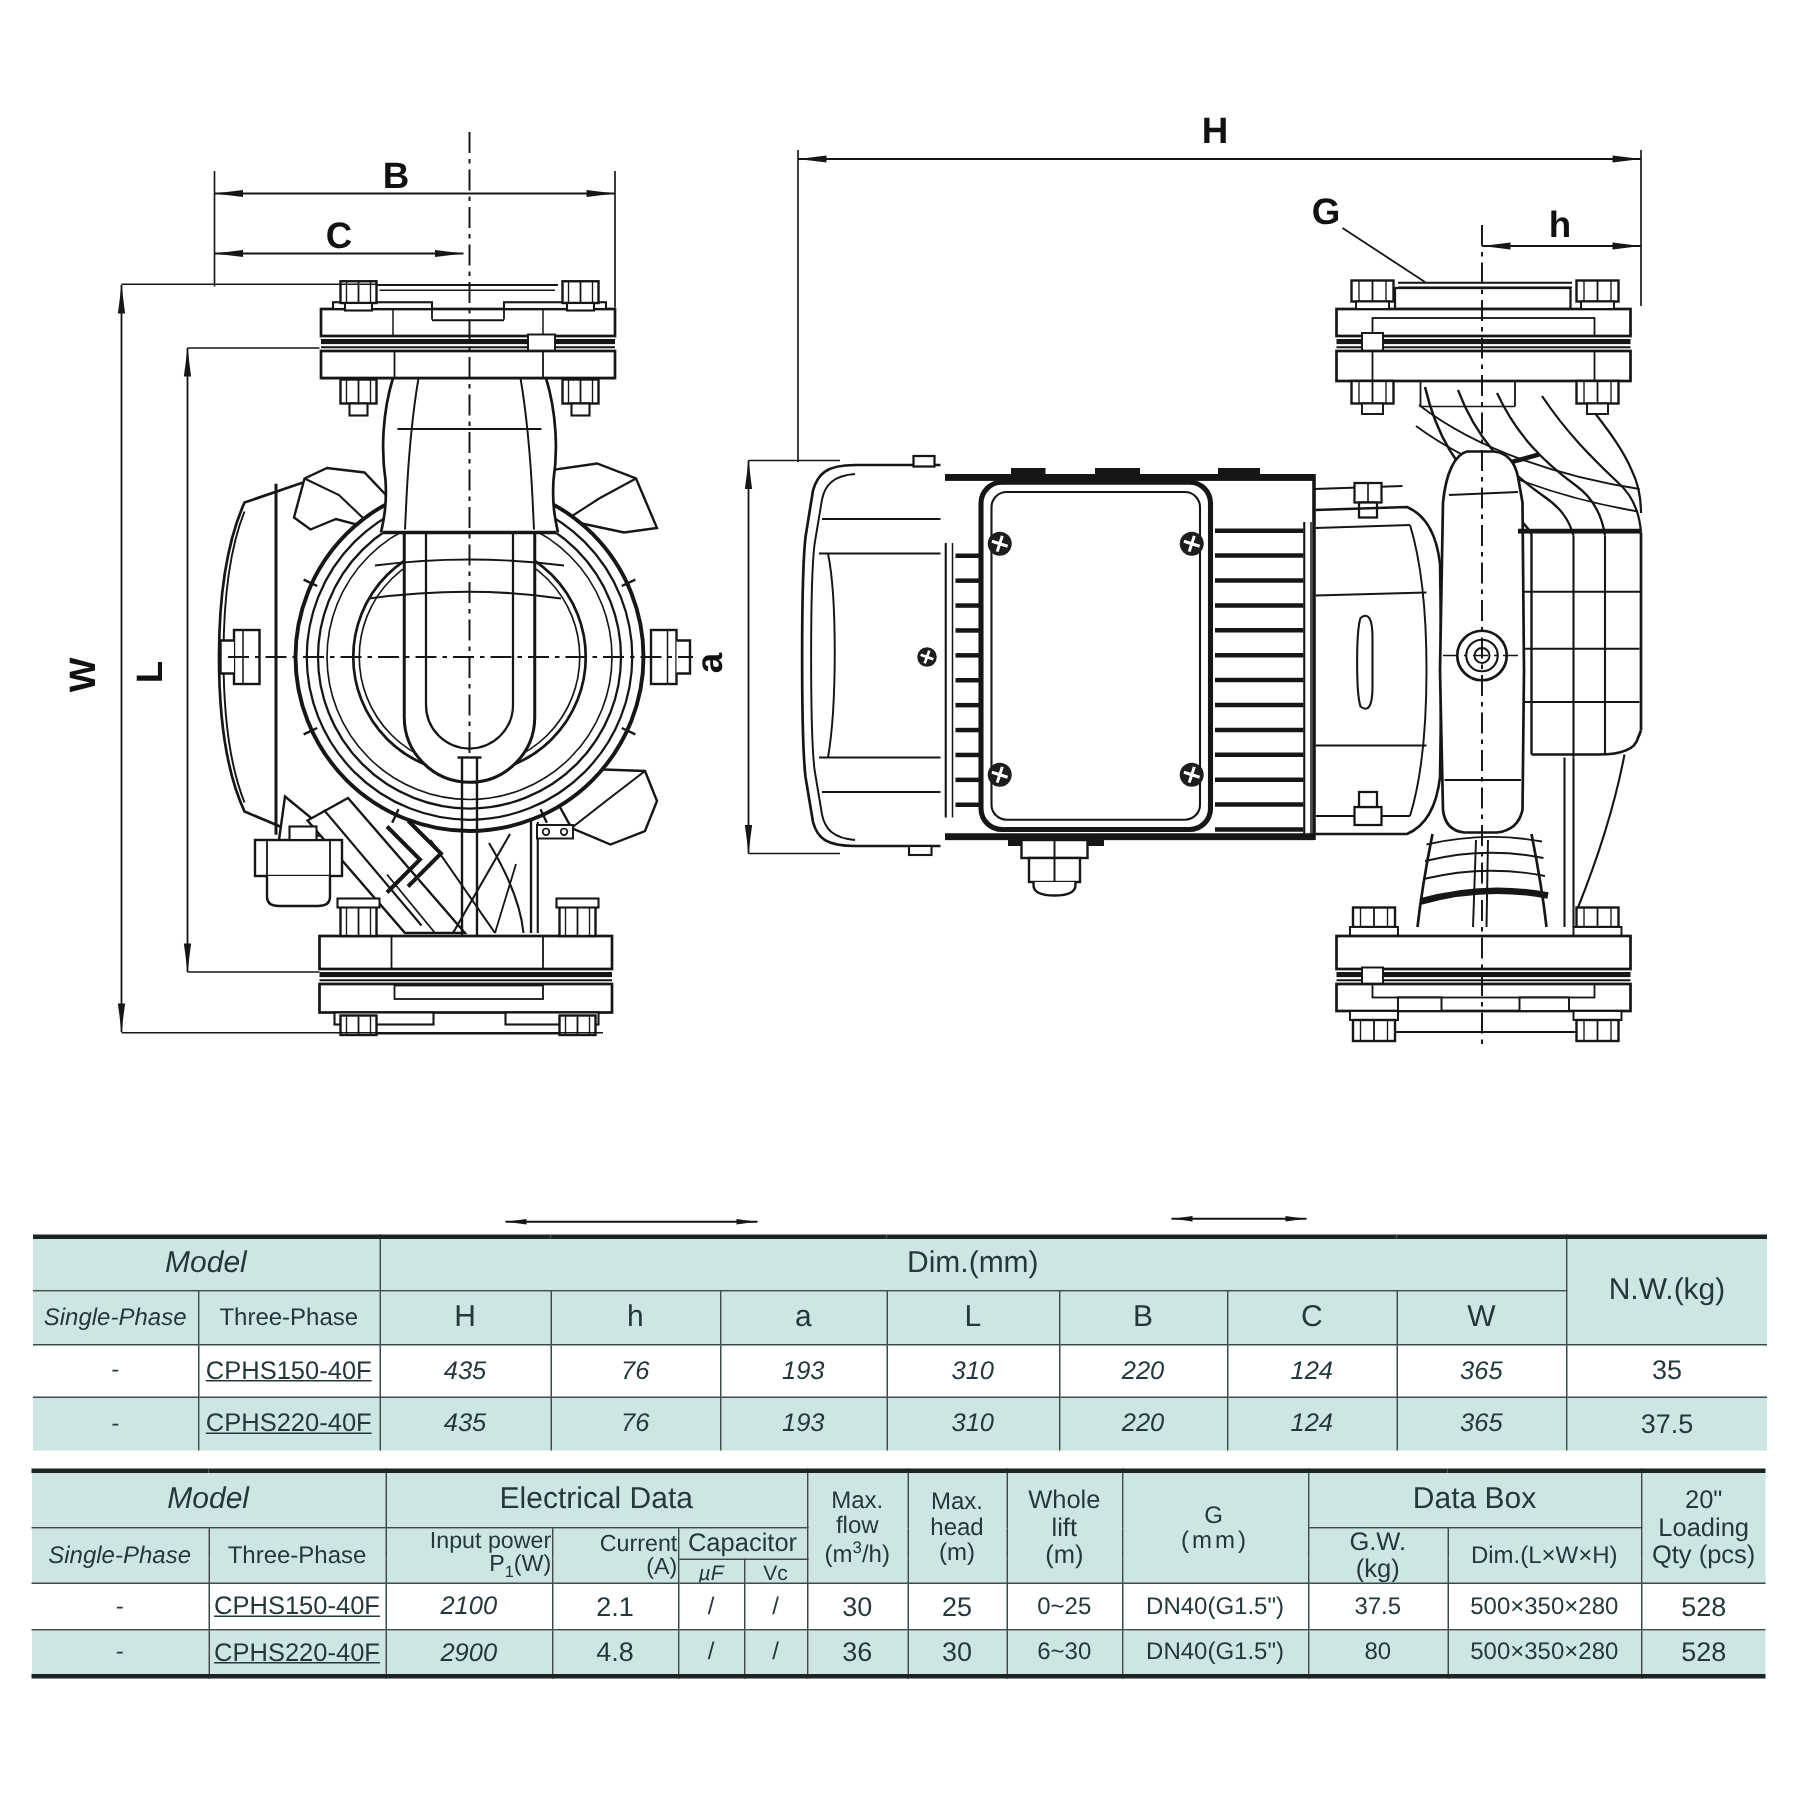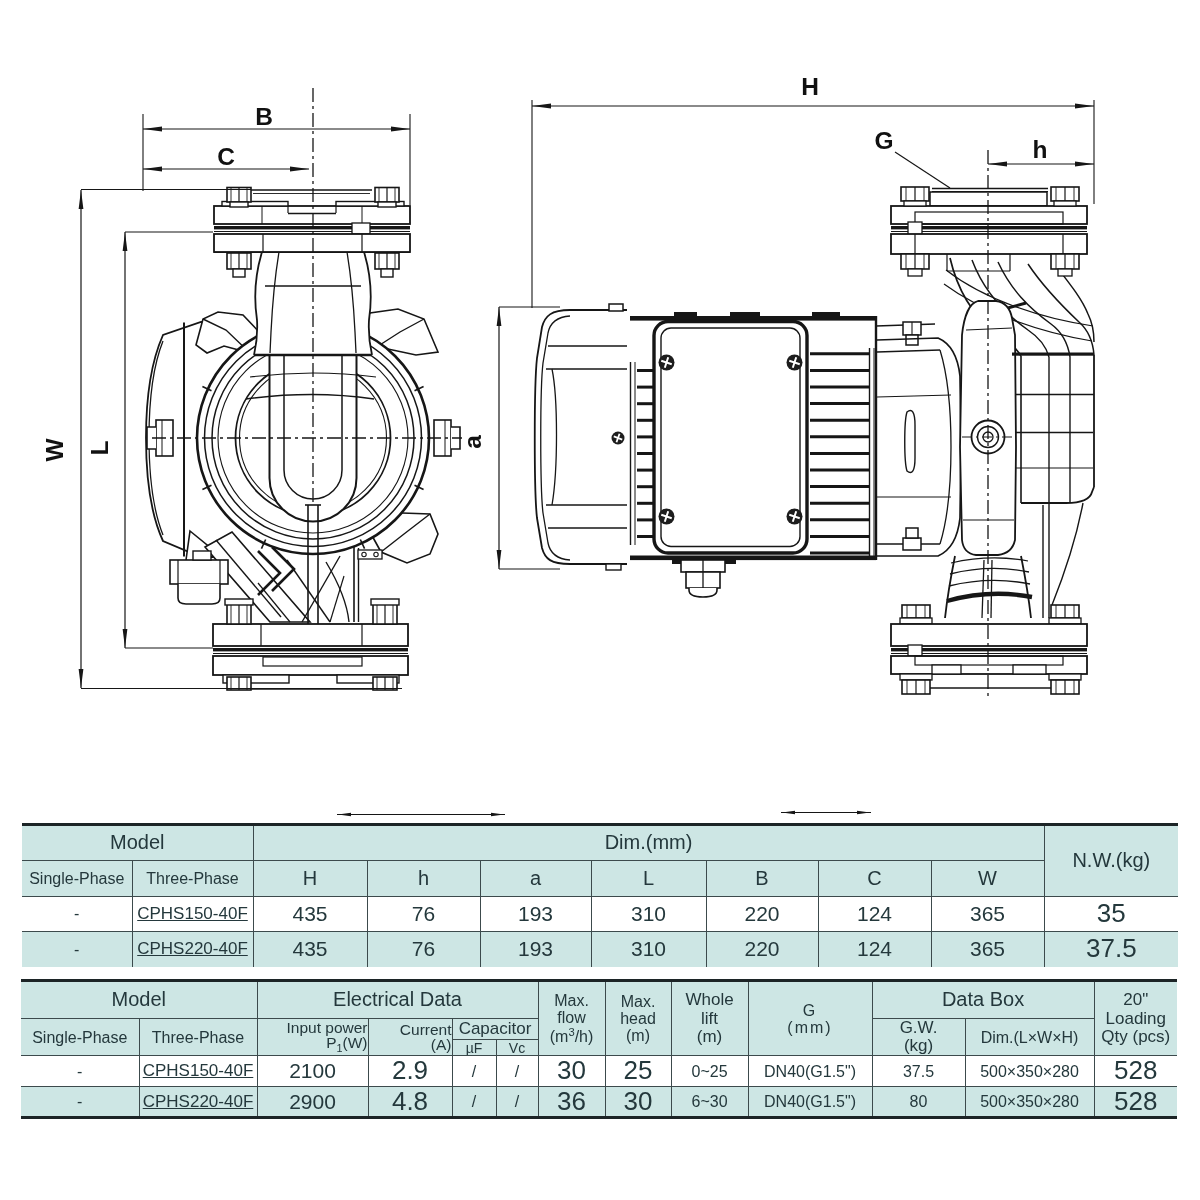--- a/index.html
+++ b/index.html
@@ -7,32 +7,32 @@
   font-family:"Liberation Sans",sans-serif;color:#24383c;}
 #draw{position:absolute;left:0;top:0;}
 table{border-collapse:collapse;table-layout:fixed;}
 td{padding:0;text-align:center;vertical-align:middle;overflow:hidden;
    border:1.6px solid #3c4a4c;line-height:1.07;white-space:nowrap;}
 .t1{position:absolute;left:22px;top:823px;width:1156px;border-top:3.2px solid #1c2426;}
 .t2{position:absolute;left:21px;top:979px;width:1156px;border-top:3.2px solid #1c2426;border-bottom:3.6px solid #1c2426;}
 .t1 td{color:#24383c;}
 .cy{background:#cde6e4;}
 .wh{background:#ffffff;}
-.t1 tr td:first-child, .t2 tr td:first-child{border-left:none;}
+.t1 tr td:first-child, .t2 tr td:first-child{border-left:none;font-style:italic;}
 .t1 tr td:last-child, .t2 tr td:last-child{border-right:none;}
 .noB td{border-bottom:none;}
 .f20{font-size:20px;}
 .f18{font-size:17px;text-decoration:underline;}
 .f17{font-size:16px;}
 .f16{font-size:16px;}
 .f15{font-size:17px;}
 .f14{font-size:14px;line-height:1;}
 .h2{font-size:15.5px;line-height:1.0;text-align:right;}
-.f21{font-size:21px;}
-.f19{font-size:26px;}
+.f21{font-size:17px;font-style:italic;}
+.f19{font-size:18px;}
 sub{font-size:70%;}
 sup{font-size:70%;}
 </style>
 </head>
 <body>
 <div id="page">
 <svg id="draw" width="1200" height="823" viewBox="0 0 1200 823">
 <path d="M230,322 L201,322 L163,335 C151,362 146,400 146,438 C146,477 151,515 163,541 L201,557 L230,557" stroke="#161616" stroke-width="1.8" fill="none"></path>
 <path d="M163,341 C153,366 149,402 149,438 C149,474 153,510 163,535" stroke="#161616" stroke-width="1.3" fill="none"></path>
 <line x1="184" y1="322.5" x2="184" y2="556.5" stroke="#161616" stroke-width="2.0"></line>
@@ -483,21 +483,21 @@
   <td rowspan="2" class="cy f16">Dim.(L×W×H)</td>
 </tr>
 <tr style="height:13px">
   <td class="cy f14">µF</td>
   <td class="cy f14">Vc</td>
 </tr>
 <tr style="height:31px">
   <td class="wh f17">-</td>
   <td class="wh f18">CPHS150-40F</td>
   <td class="wh f21">2100</td>
-  <td class="wh f19">2.9</td>
+  <td class="wh f19">2.1</td>
   <td class="wh f16">/</td>
   <td class="wh f16">/</td>
   <td class="wh f19">30</td>
   <td class="wh f19">25</td>
   <td class="wh f17">0~25</td>
   <td class="wh f17">DN40(G1.5")</td>
   <td class="wh f17">37.5</td>
   <td class="wh f17">500×350×280</td>
   <td class="wh f19">528</td>
 </tr>

